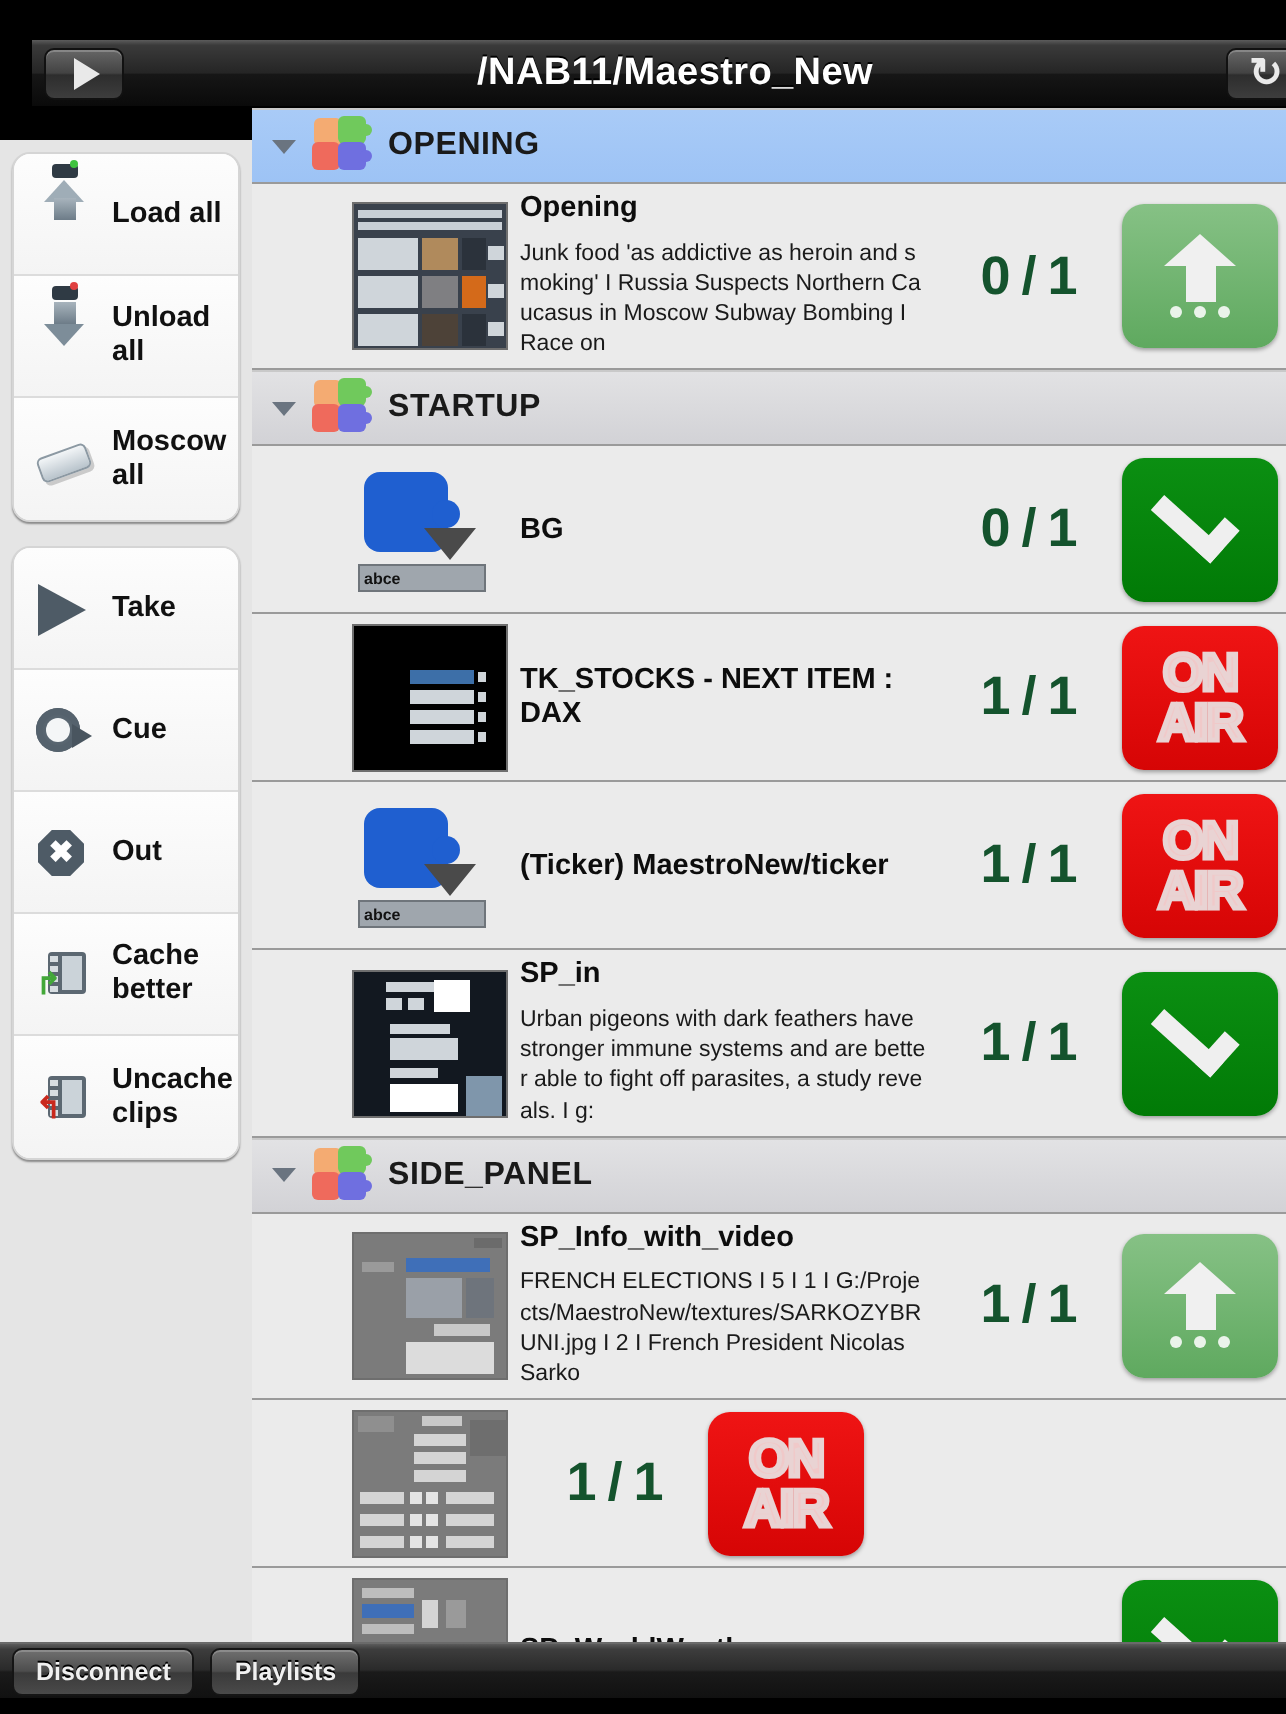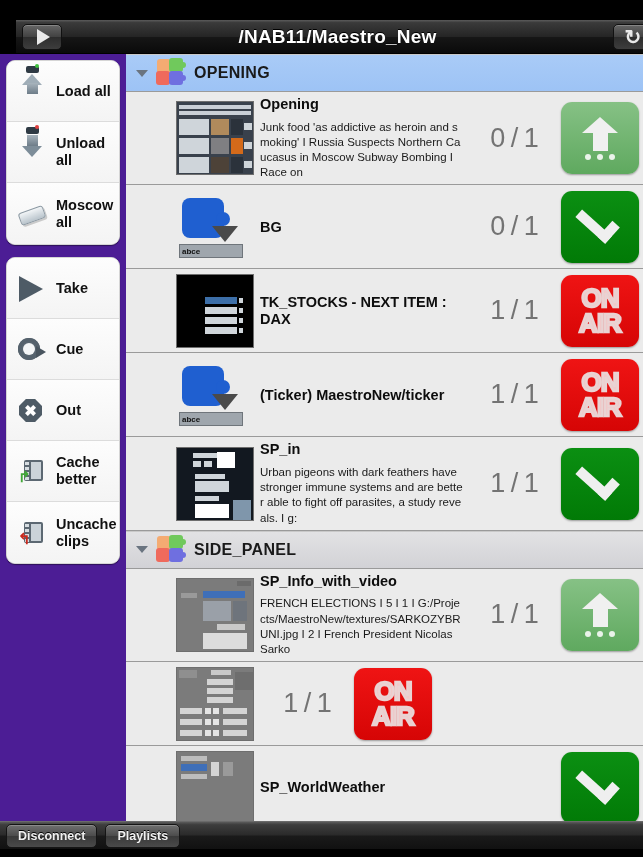--- a/index.html
+++ b/index.html
@@ -58,22 +58,22 @@
     cursor:pointer;
   }
   .play-tri { width:0;height:0;border-left:13px solid #e9e9e9;
               border-top:8px solid transparent;border-bottom:8px solid transparent;
               margin-left:3px;}
   .refresh-glyph { color:#e9e9e9; font-size:20px; line-height:20px; font-weight:bold;}
 
   
   .content { position:absolute; top:54px; left:0; width:643px; height:775px; }
   .sidebar {
-    position:absolute; left:0; top:0; width:126px; height:775px;
-    background:#4c1d95;
+    position:absolute; left:0; top:16px; width:126px; height:775px;
+    background:#e5e5e5;
     padding:6px;
   }
   .side-group {
     background:#f7f7f7; border-radius:9px; overflow:hidden;
     box-shadow:0 1px 1px rgba(0,0,0,.4);
     margin-bottom:12px;
     border:1px solid #d5d5d5;
   }
   .side-item {
     display:flex; align-items:center; gap:7px;
@@ -162,21 +162,21 @@
     border:1px solid #6e6e6e; overflow:hidden; position:relative;
     background:#39414c;
   }
   .thumb.puzzlebg { background:#ebebeb; border:none; }
   .thumb.black { background:#000; }
   .thumb.grey { background:#7b7b7b; }
   .row-main { flex:1; min-width:0; padding-right:4px; }
   .row-title { font-size:14.5px; font-weight:bold; color:#0d0d0d; line-height:1.15; }
   .row-desc { font-size:11.5px; color:#1a1a1a; line-height:1.32; margin-top:7px;
               word-break:break-all; }
-  .row-count { font-size:27px; font-weight:normal; color:#737373;
+  .row-count { font-size:27px; font-weight:bold; color:#14532d;
                width:94px; flex:0 0 94px; text-align:center; letter-spacing:-1px; }
   .state-btn {
     width:78px; height:72px; flex:0 0 78px; margin-right:4px;
     border-radius:11px; position:relative;
     display:flex; align-items:center; justify-content:center; cursor:pointer;
     box-shadow:0 1px 2px rgba(0,0,0,.35);
   }
   .st-loading { background:linear-gradient(to bottom,#86c185,#5fa95f); }
   .st-ready { background:linear-gradient(to bottom,#0b8f12,#017a06); }
   .st-onair { background:linear-gradient(to bottom,#ef1414,#d60505); }
@@ -359,20 +359,30 @@
         <div class="row-count">0 / 1</div>
         <div class="state-btn st-loading">
           <span class="up-arrow">
               <i class="hd"></i>
               <i class="st"></i>
             </span>
           <span class="dots"><i></i><i></i><i></i></span>
         </div>
       </div>
 
+      <div class="group-header grey">
+        <span class="chev"></span>
+        <span class="puzzle">
+          <span class="pz-or"></span>
+            <span class="pz-gr"></span>
+            <span class="pz-rd"></span>
+            <span class="pz-bl"></span>
+        </span>
+        <span class="group-title">STARTUP</span>
+      </div>
 
       <div class="row">
         <div class="thumb puzzlebg">
           <span style="position:absolute;left:6px;top:8px;width:42px;height:40px;background:#1f5fd0;border-radius:8px;"></span>
           <span style="position:absolute;left:40px;top:22px;width:14px;height:14px;background:#1f5fd0;border-radius:50%;"></span>
           <span style="position:absolute;left:36px;top:36px;width:0;height:0;border-left:13px solid transparent;border-right:13px solid transparent;border-top:16px solid #4a4a4a;"></span>
           <span style="position:absolute;left:3px;top:54px;width:64px;height:14px;background:#9fa6ad;border:1px solid #6f757b;"></span>
           <span style="position:absolute;left:6px;top:57px;font-size:8px;color:#111;font-weight:bold;">abce</span>
         </div>
         <div class="row-main">

